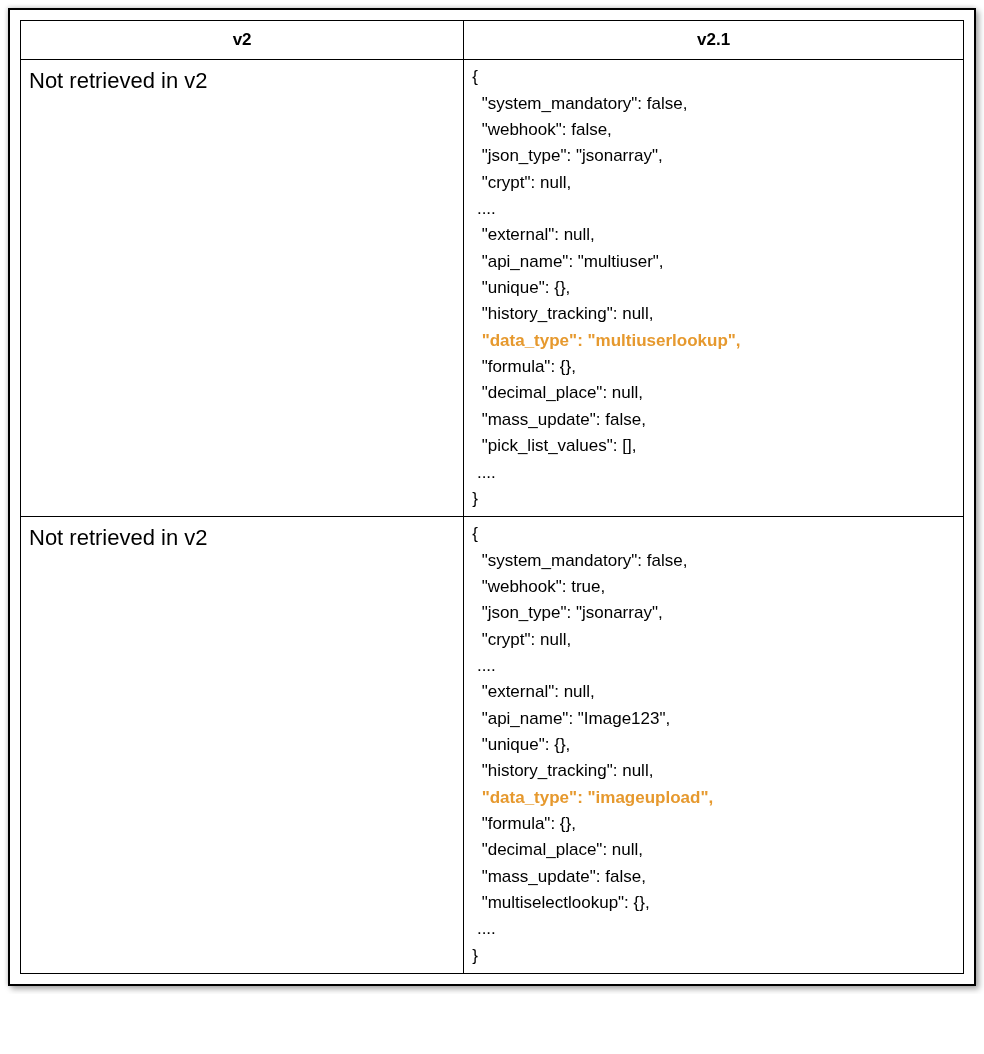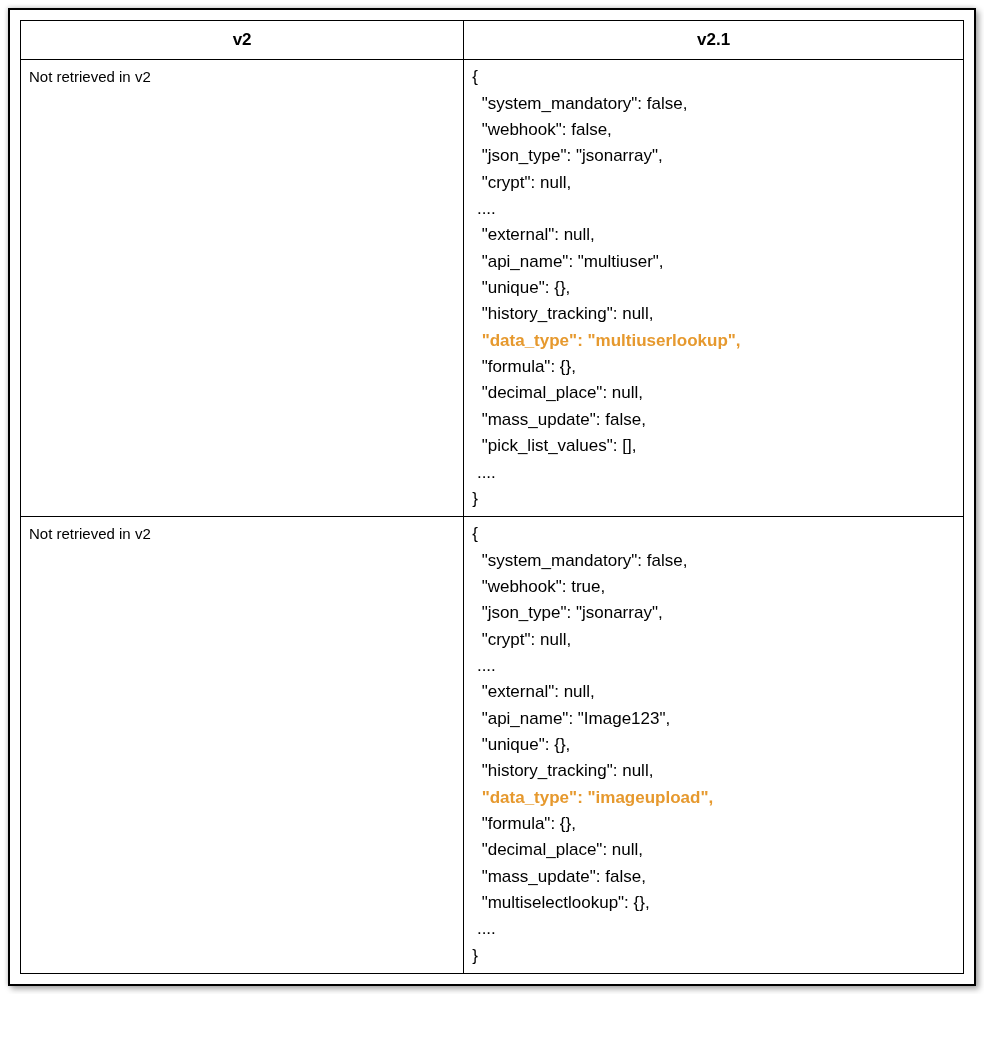--- a/index.html
+++ b/index.html
@@ -43,21 +43,21 @@
       font-family: Arial, Helvetica, sans-serif;
       white-space: pre;
       font-size: 17px;
       line-height: 1.55;
     }
     .json-block .hl {
       color: #e6992e;
       font-weight: 700;
     }
     .left-note {
-      font-size: 15px;
+      font-size: 22px;
       margin-top: 30px;
     }
     col.c1 { width: 47%; }
     col.c2 { width: 53%; }
   </style>
 </head>
 <body>
 
 <div class="outer-wrap">
   <div class="shadow-box">

